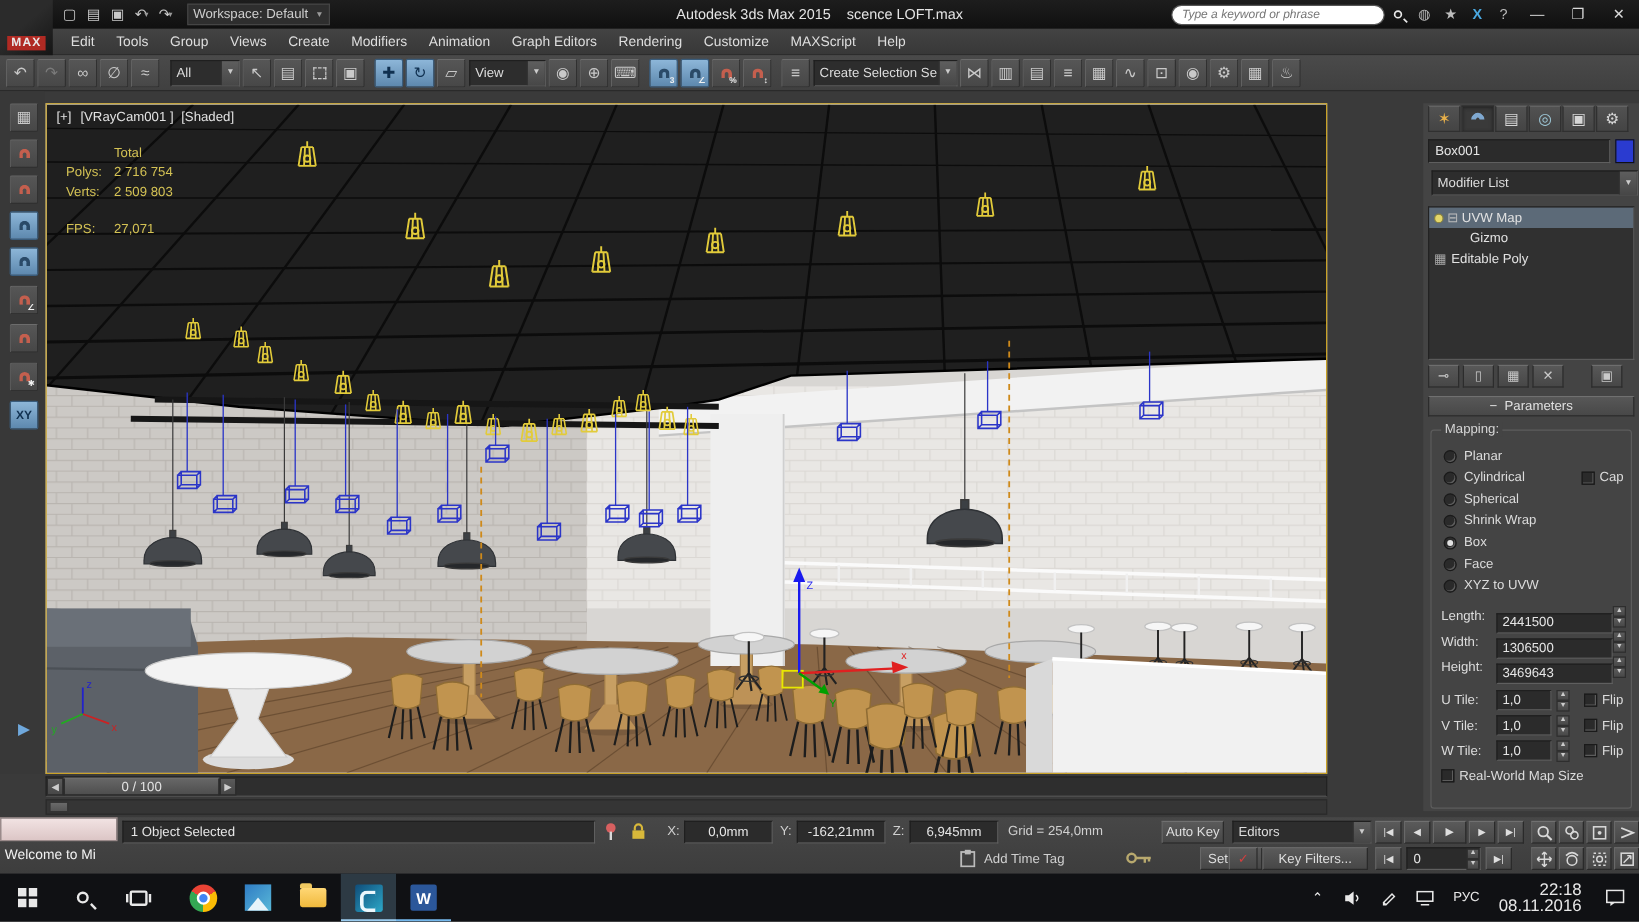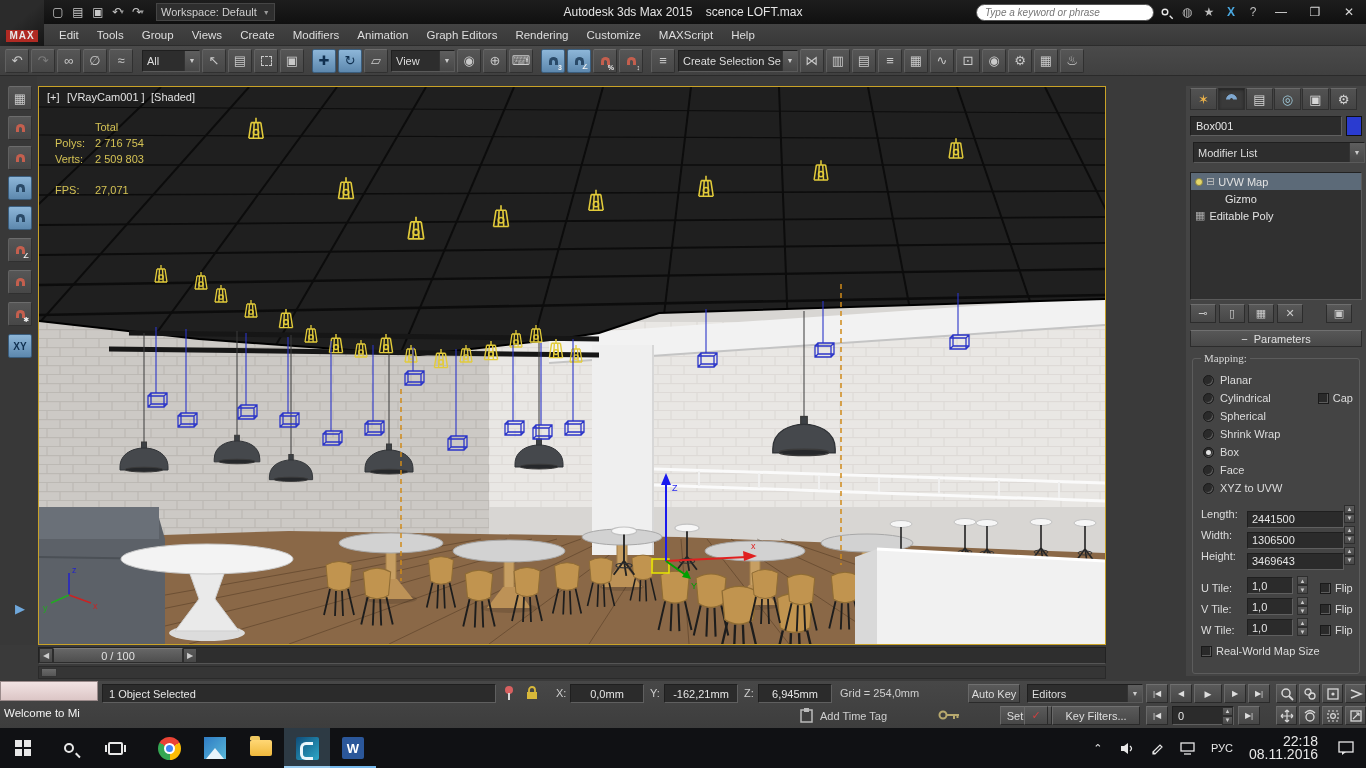--- a/index.html
+++ b/index.html
@@ -66,30 +66,30 @@
   .tab{width:27px;height:22px;display:flex;align-items:center;justify-content:center;background:linear-gradient(#525252,#444);border:1px solid #303030;border-top-color:#6a6a6a;font-size:13px;}
   .tab.active{background:#3a3a3a;border-top-color:#2a2a2a;box-shadow:inset 0 1px 3px #222;}
   .modarc{width:11px;height:11px;border:4px solid #7fa8d0;border-left-color:transparent;border-bottom-color:transparent;border-radius:50%;transform:rotate(-45deg);}
   #stackbox{position:absolute;left:4px;top:86px;width:172px;height:128px;background:#303030;border:1px solid #222;border-bottom-color:#5a5a5a;border-right-color:#5a5a5a;}
   .stackrow{height:17px;display:flex;align-items:center;padding-left:4px;color:#e2e2e2;}
   .stackrow.sel{background:#5c6a78;}
   .bulb{width:8px;height:8px;border-radius:50%;background:#e4d76a;border:1px solid #8a8340;margin-right:3px;}
   .sbtn{width:26px;height:19px;display:flex;align-items:center;justify-content:center;background:linear-gradient(#585858,#474747);border:1px solid #2c2c2c;border-top-color:#6e6e6e;color:#c9c9c9;font-size:11px;}
   #rollout{position:absolute;left:4px;top:244px;width:172px;height:17px;background:linear-gradient(#575757,#484848);border:1px solid #2c2c2c;border-top-color:#707070;display:flex;align-items:center;justify-content:center;gap:6px;color:#e0e0e0;}
   #mapgroup{position:absolute;left:6px;top:272px;width:168px;height:316px;border:1px solid #5c5c5c;border-radius:3px;}
-  #maplegend{position:absolute;left:8px;top:-7px;background:#444;padding:0 3px;color:#d6d6d6;font-family:Liberation Serif, serif;}
+  #maplegend{position:absolute;left:8px;top:-7px;background:#444;padding:0 3px;color:#d6d6d6;}
   .radiorow{display:flex;align-items:center;height:18px;padding-left:10px;color:#dcdcdc;}
   .radio{width:11px;height:11px;border-radius:50%;background:#2a2a2a;border:1px solid #1a1a1a;box-shadow:inset -1px -1px 0 #5c5c5c;margin-right:6px;flex:0 0 auto;}
   .radio.sel{display:flex;align-items:center;justify-content:center;}
   .radio.sel::after{content:"";width:5px;height:5px;border-radius:50%;background:#e2e2e2;}
   .cb{width:11px;height:11px;background:#2a2a2a;border:1px solid #1a1a1a;box-shadow:inset -1px -1px 0 #5c5c5c;flex:0 0 auto;}
   .numrow{display:flex;align-items:center;height:21px;padding:0 4px 0 8px;color:#dcdcdc;}
   .numrow .lbl{flex:0 0 46px;}
   .nfield{flex:1;height:17px;display:flex;align-items:center;padding-left:4px;overflow:hidden;margin-top:11px;}
-  .tilerow{display:flex;align-items:flex-end;height:21px;padding:0 4px 0 8px;color:#dcdcdc;gap:4px;}
+  .tilerow{display:flex;align-items:center;height:21px;padding:0 4px 0 8px;color:#dcdcdc;gap:4px;}
   .tfield{width:46px;height:17px;display:flex;align-items:center;padding-left:4px;}
 
   
   #taskbar{position:absolute;left:0;top:728px;width:1366px;height:40px;background:#101114;display:flex;align-items:stretch;color:#e8e8e8;}
   .tcell{width:46px;display:flex;align-items:center;justify-content:center;}
   .tcell.open{box-shadow:inset 0 -2px 0 #76b9ed;}
   .tcell.activeapp{background:#2d3a44;box-shadow:inset 0 -2px 0 #9ccdf0;}
   .winlogo{display:grid;grid-template-columns:7px 7px;grid-gap:1.5px;}
   .winlogo i{width:7px;height:7px;background:#e8e8e8;}
   .glass{width:10px;height:10px;border:2px solid #e8e8e8;border-radius:50%;position:relative;}

